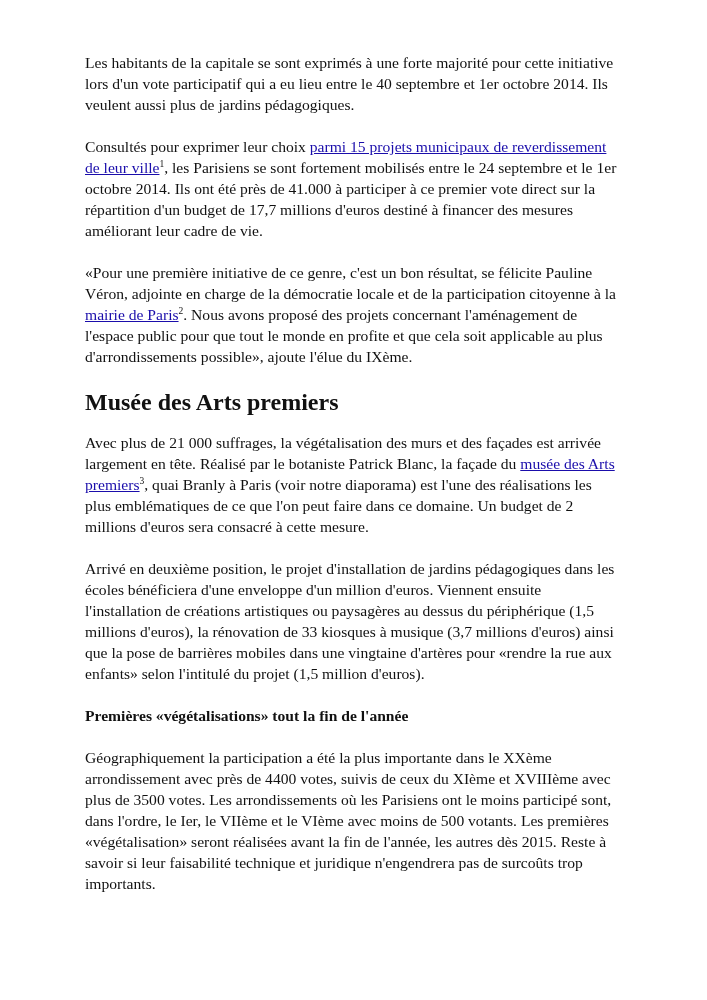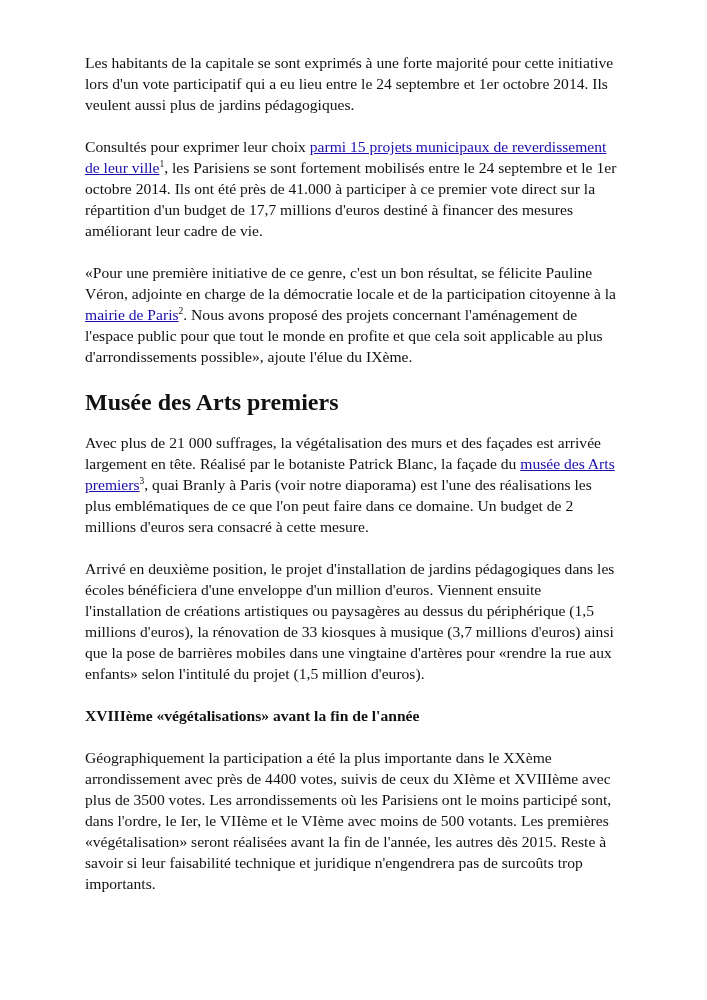--- a/index.html
+++ b/index.html
@@ -14,32 +14,32 @@
   h2 {
     font-family: "Liberation Serif", serif; font-weight: bold; font-size: 24px;
     line-height: 28px; margin: 2px 0 16px 0; color: #111111;
   }
   h3 { font-size: 15.6px; font-weight: bold; margin: 0 0 21px 0; line-height: 21px; }
 </style>
 </head>
 <body>
 
 <div class="page">
-  <p>Les habitants de la capitale se sont exprimés à une forte majorité pour cette initiative lors d'un vote participatif qui a eu lieu entre le 24 septembre et 1er octobre 2014. Ils veulent aussi plus de jardins pédagogiques.</p>
+  <p>Les habitants de la capitale se sont exprimés à une forte majorité pour cette initiative lors d'un vote participatif qui a eu lieu entre le 40 septembre et 1er octobre 2014. Ils veulent aussi plus de jardins pédagogiques.</p>
 
   <p><span>Consultés pour exprimer leur choix </span><a href="#">parmi 15 projets municipaux de reverdissement de leur ville</a><sup>1</sup><span>, les Parisiens se sont fortement mobilisés entre le 24 septembre et le 1er octobre 2014. Ils ont été près de 41.000 à participer à ce premier vote direct sur la répartition d'un budget de 17,7 millions d'euros destiné à financer des mesures améliorant leur cadre de vie.</span></p>
 
   <p><span>«Pour une première initiative de ce genre, c'est un bon résultat, se félicite Pauline Véron, adjointe en charge de la démocratie locale et de la participation citoyenne à la</span><a href="#"> mairie de Paris</a><sup>2</sup><span>. Nous avons proposé des projets concernant l'aménagement de l'espace public pour que tout le monde en profite et que cela soit applicable au plus d'arrondissements possible», ajoute l'élue du IXème.</span></p>
 
   <h2>Musée des Arts premiers</h2>
 
   <p><span>Avec plus de 21 000 suffrages, la végétalisation des murs et des façades est arrivée largement en tête. Réalisé par le botaniste Patrick Blanc, la façade du </span><a href="#">musée des Arts premiers</a><sup>3</sup><span>, quai Branly à Paris (voir notre diaporama) est l'une des réalisations les plus emblématiques de ce que l'on peut faire dans ce domaine. Un budget de 2 millions d'euros sera consacré à cette mesure.</span></p>
 
   <p>Arrivé en deuxième position, le projet d'installation de jardins pédagogiques dans les écoles bénéficiera d'une enveloppe d'un million d'euros. Viennent ensuite l'installation de créations artistiques ou paysagères au dessus du périphérique (1,5 millions d'euros), la rénovation de 33 kiosques à musique (3,7 millions d'euros) ainsi que la pose de barrières mobiles dans une vingtaine d'artères pour «rendre la rue aux enfants» selon l'intitulé du projet (1,5 million d'euros).</p>
 
 
-  <h3>XVIIIème «végétalisations» avant la fin de l'année</h3>
+  <h3>Premières «végétalisations» tout la fin de l'année</h3>
 
   <p>Géographiquement la participation a été la plus importante dans le XXème arrondissement avec près de 4400 votes, suivis de ceux du XIème et XVIIIème avec plus de 3500 votes. Les arrondissements où les Parisiens ont le moins participé sont, dans l'ordre, le Ier, le VIIème et le VIème avec moins de 500 votants. Les premières «végétalisation» seront réalisées avant la fin de l'année, les autres dès 2015. Reste à savoir si leur faisabilité technique et juridique n'engendrera pas de surcoûts trop importants.</p>
 
   <p></p>
 
 </div>
 
 </body></html>

